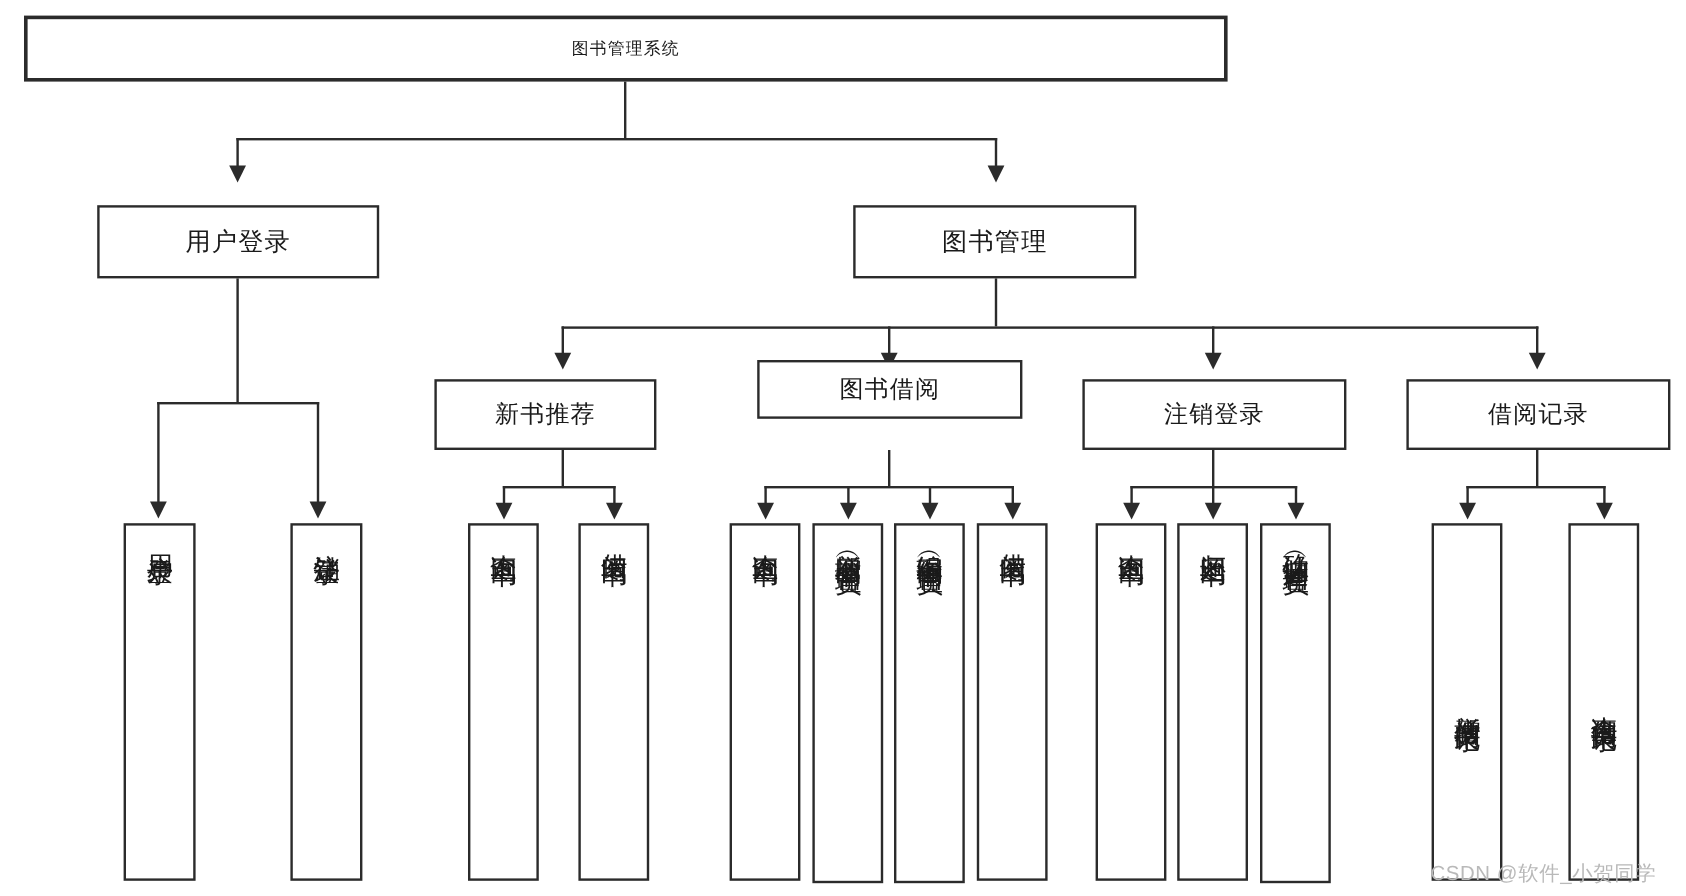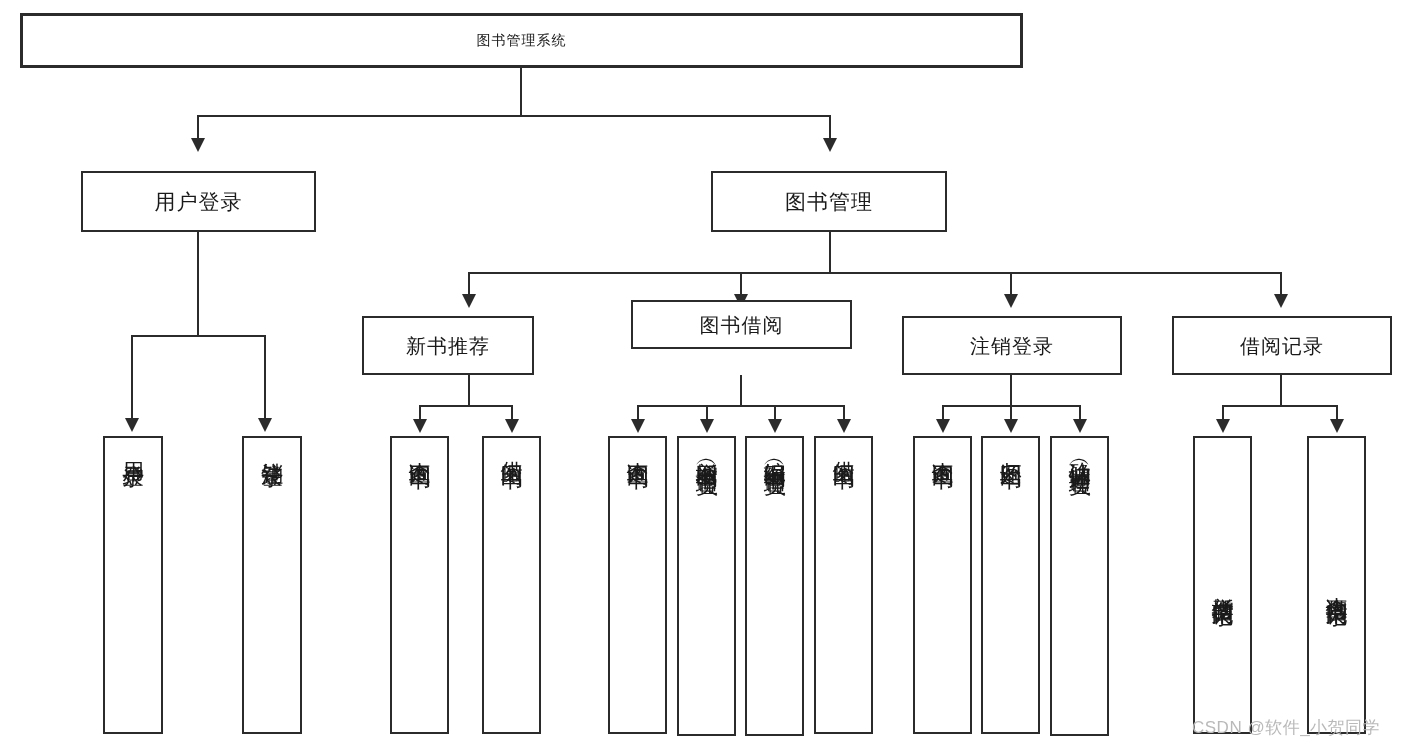--- a/index.html
+++ b/index.html
@@ -119,21 +119,21 @@
   <div class="ln h" style="left:468px; top:272px; width:814px;"></div>
   <div class="ln v" style="left:468px; top:272px; height:25px;"></div>
   <div class="ln v" style="left:740px; top:272px; height:25px;"></div>
   <div class="ln v" style="left:1010px; top:272px; height:25px;"></div>
   <div class="ln v" style="left:1280px; top:272px; height:25px;"></div>
   <div class="arrow" style="left:462px; top:294px;"></div>
   <div class="arrow" style="left:734px; top:294px;"></div>
   <div class="arrow" style="left:1004px; top:294px;"></div>
   <div class="arrow" style="left:1274px; top:294px;"></div>
 
-  <div class="node lvl3" style="left:362px; top:316px; width:172px; height:59px;">
+  <div class="node lvl3" style="left:362px; top:316px; width:185px; height:59px;">
     <span class="lbl-h">新书推荐</span>
   </div>
   <div class="node lvl3" style="left:631px; top:300px; width:221px; height:49px;">
     <span class="lbl-h">图书借阅</span>
   </div>
   <div class="node lvl3" style="left:902px; top:316px; width:220px; height:59px;">
     <span class="lbl-h">注销登录</span>
   </div>
   <div class="node lvl3" style="left:1172px; top:316px; width:220px; height:59px;">
     <span class="lbl-h">借阅记录</span>

